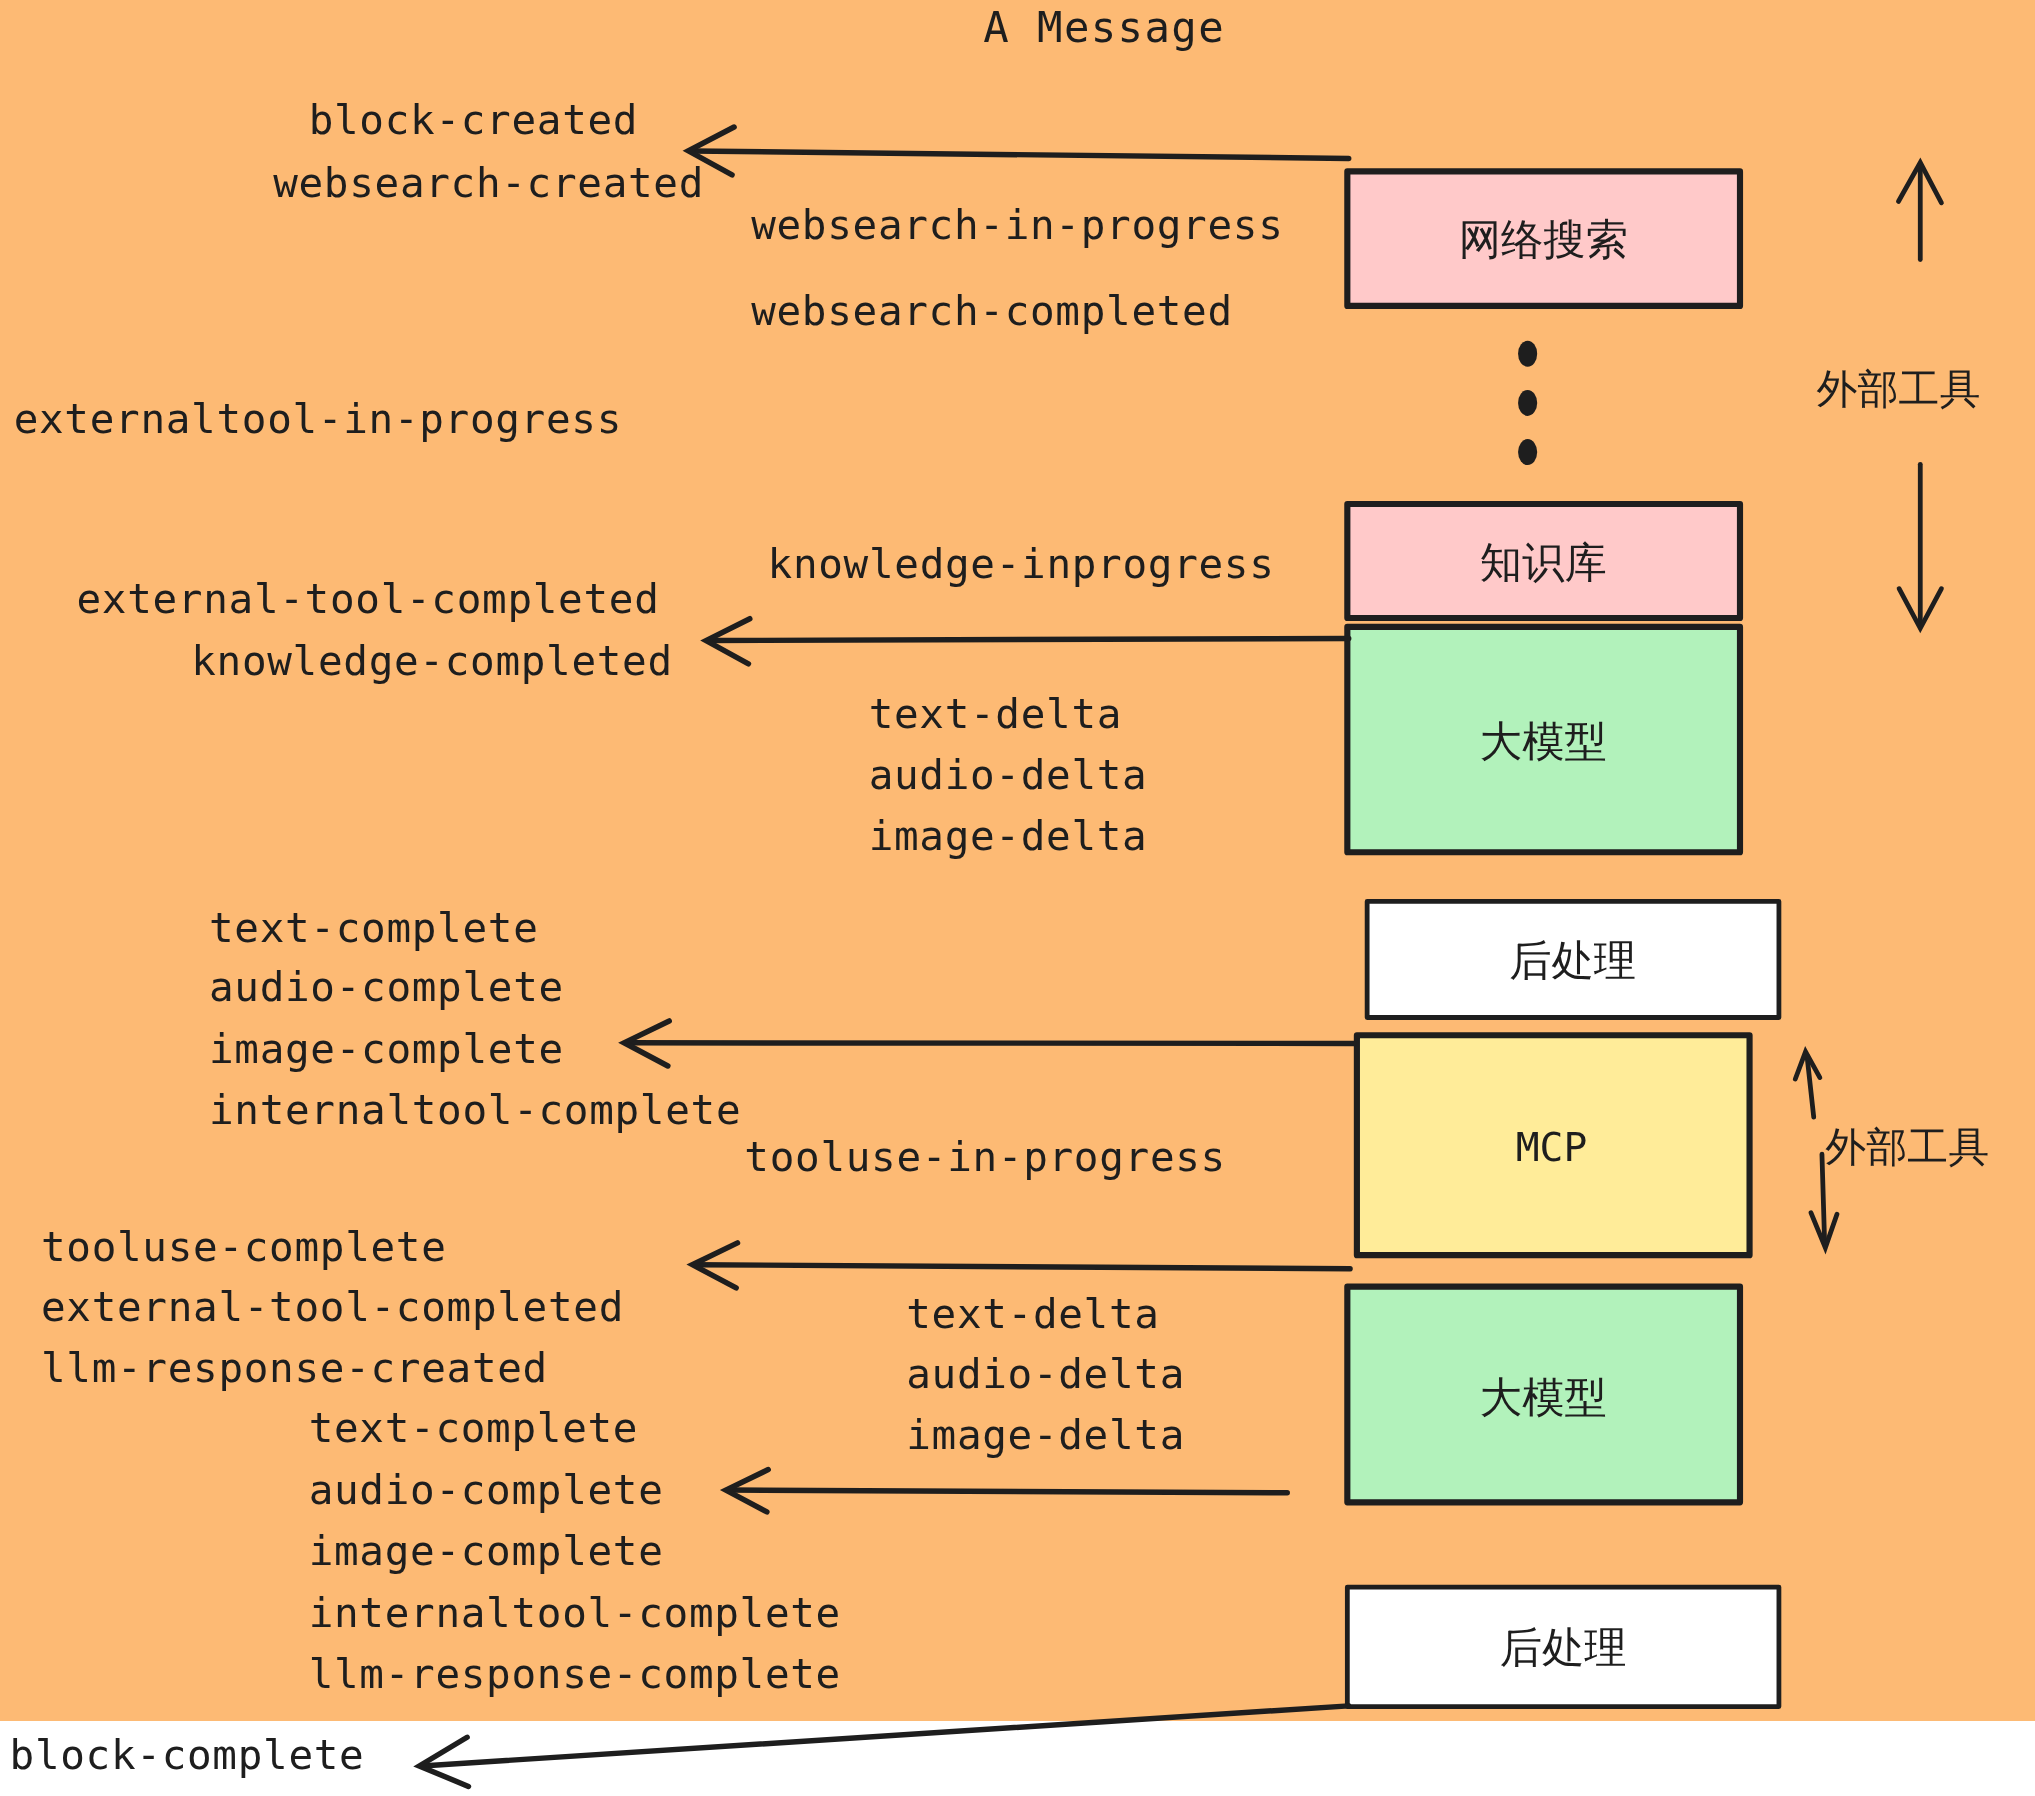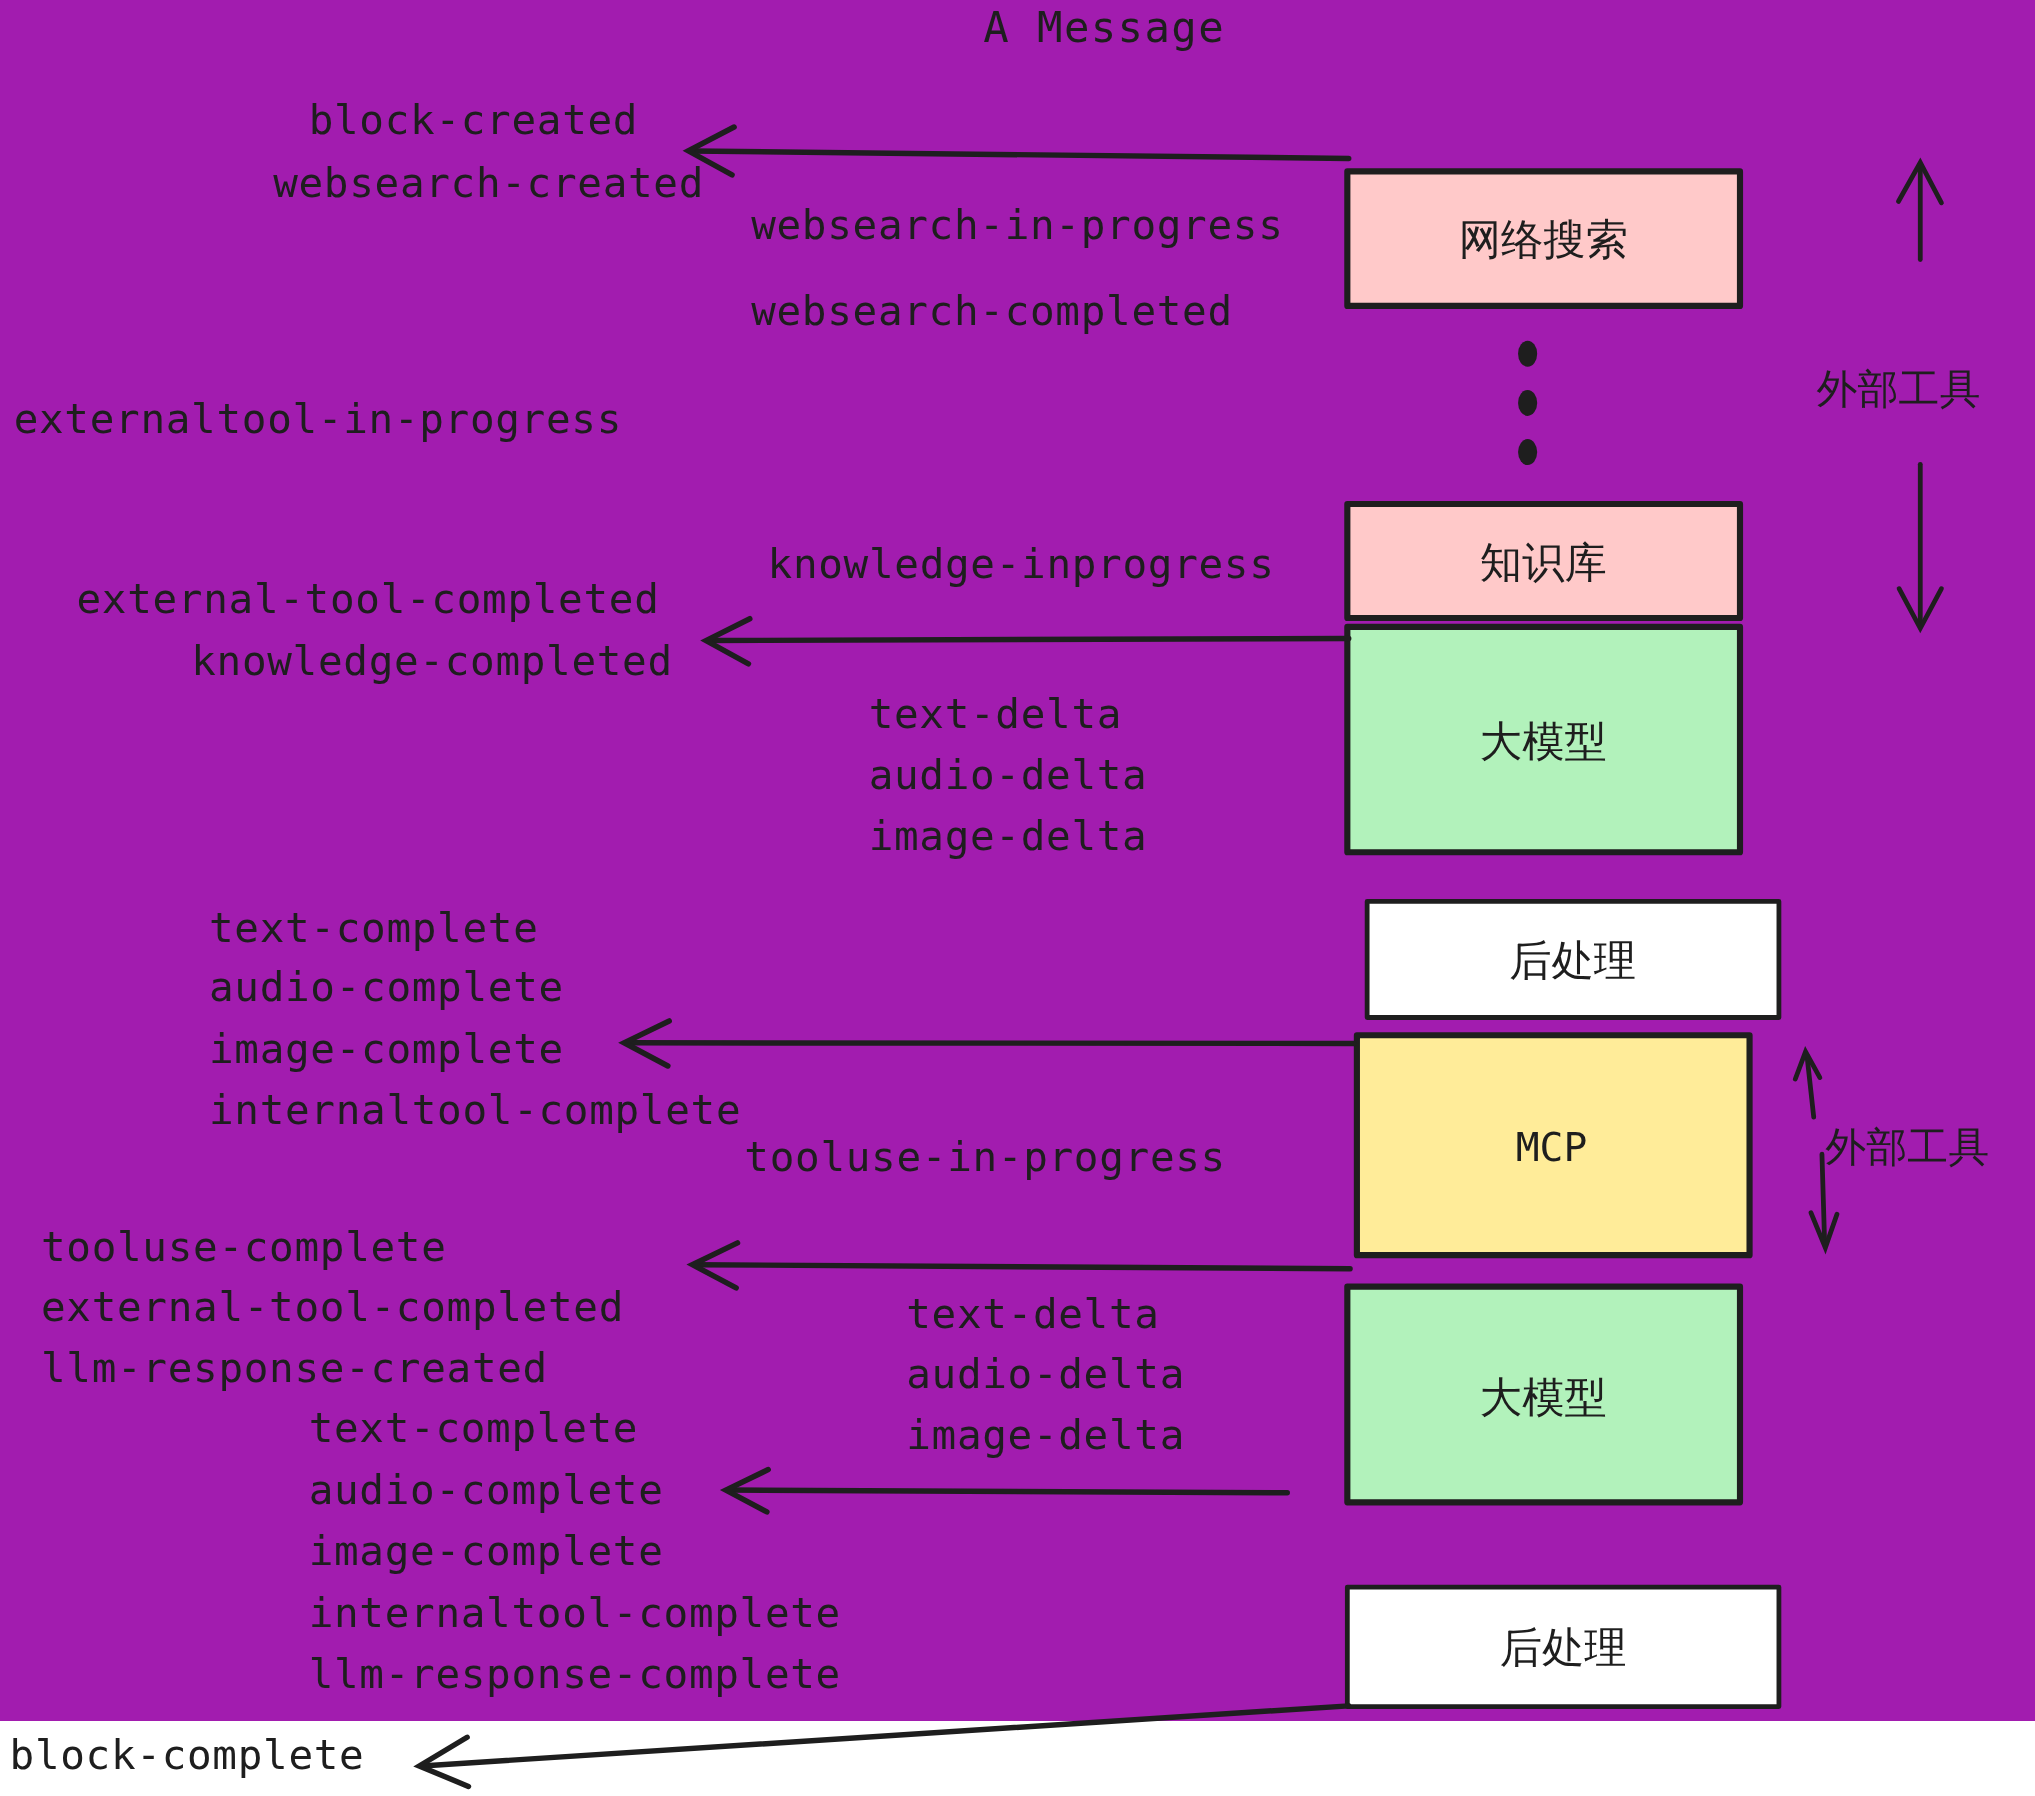--- a/index.html
+++ b/index.html
@@ -10,21 +10,21 @@
   body {
     width: 2035px;
     height: 1796px;
     font-family: "DejaVu Sans Mono", monospace;
     overflow: hidden;
   }
   #canvas {
     position: relative;
     width: 2035px;
     height: 1721px;
-    background: #a21caf;
+    background: #fdba74;
   }
   svg#scene {
     position: absolute;
     top: 0; left: 0;
     width: 2035px;
     height: 1796px;
   }
   .evt {
     font-family: "DejaVu Sans Mono", "Liberation Mono", monospace;
     font-size: 60px;

